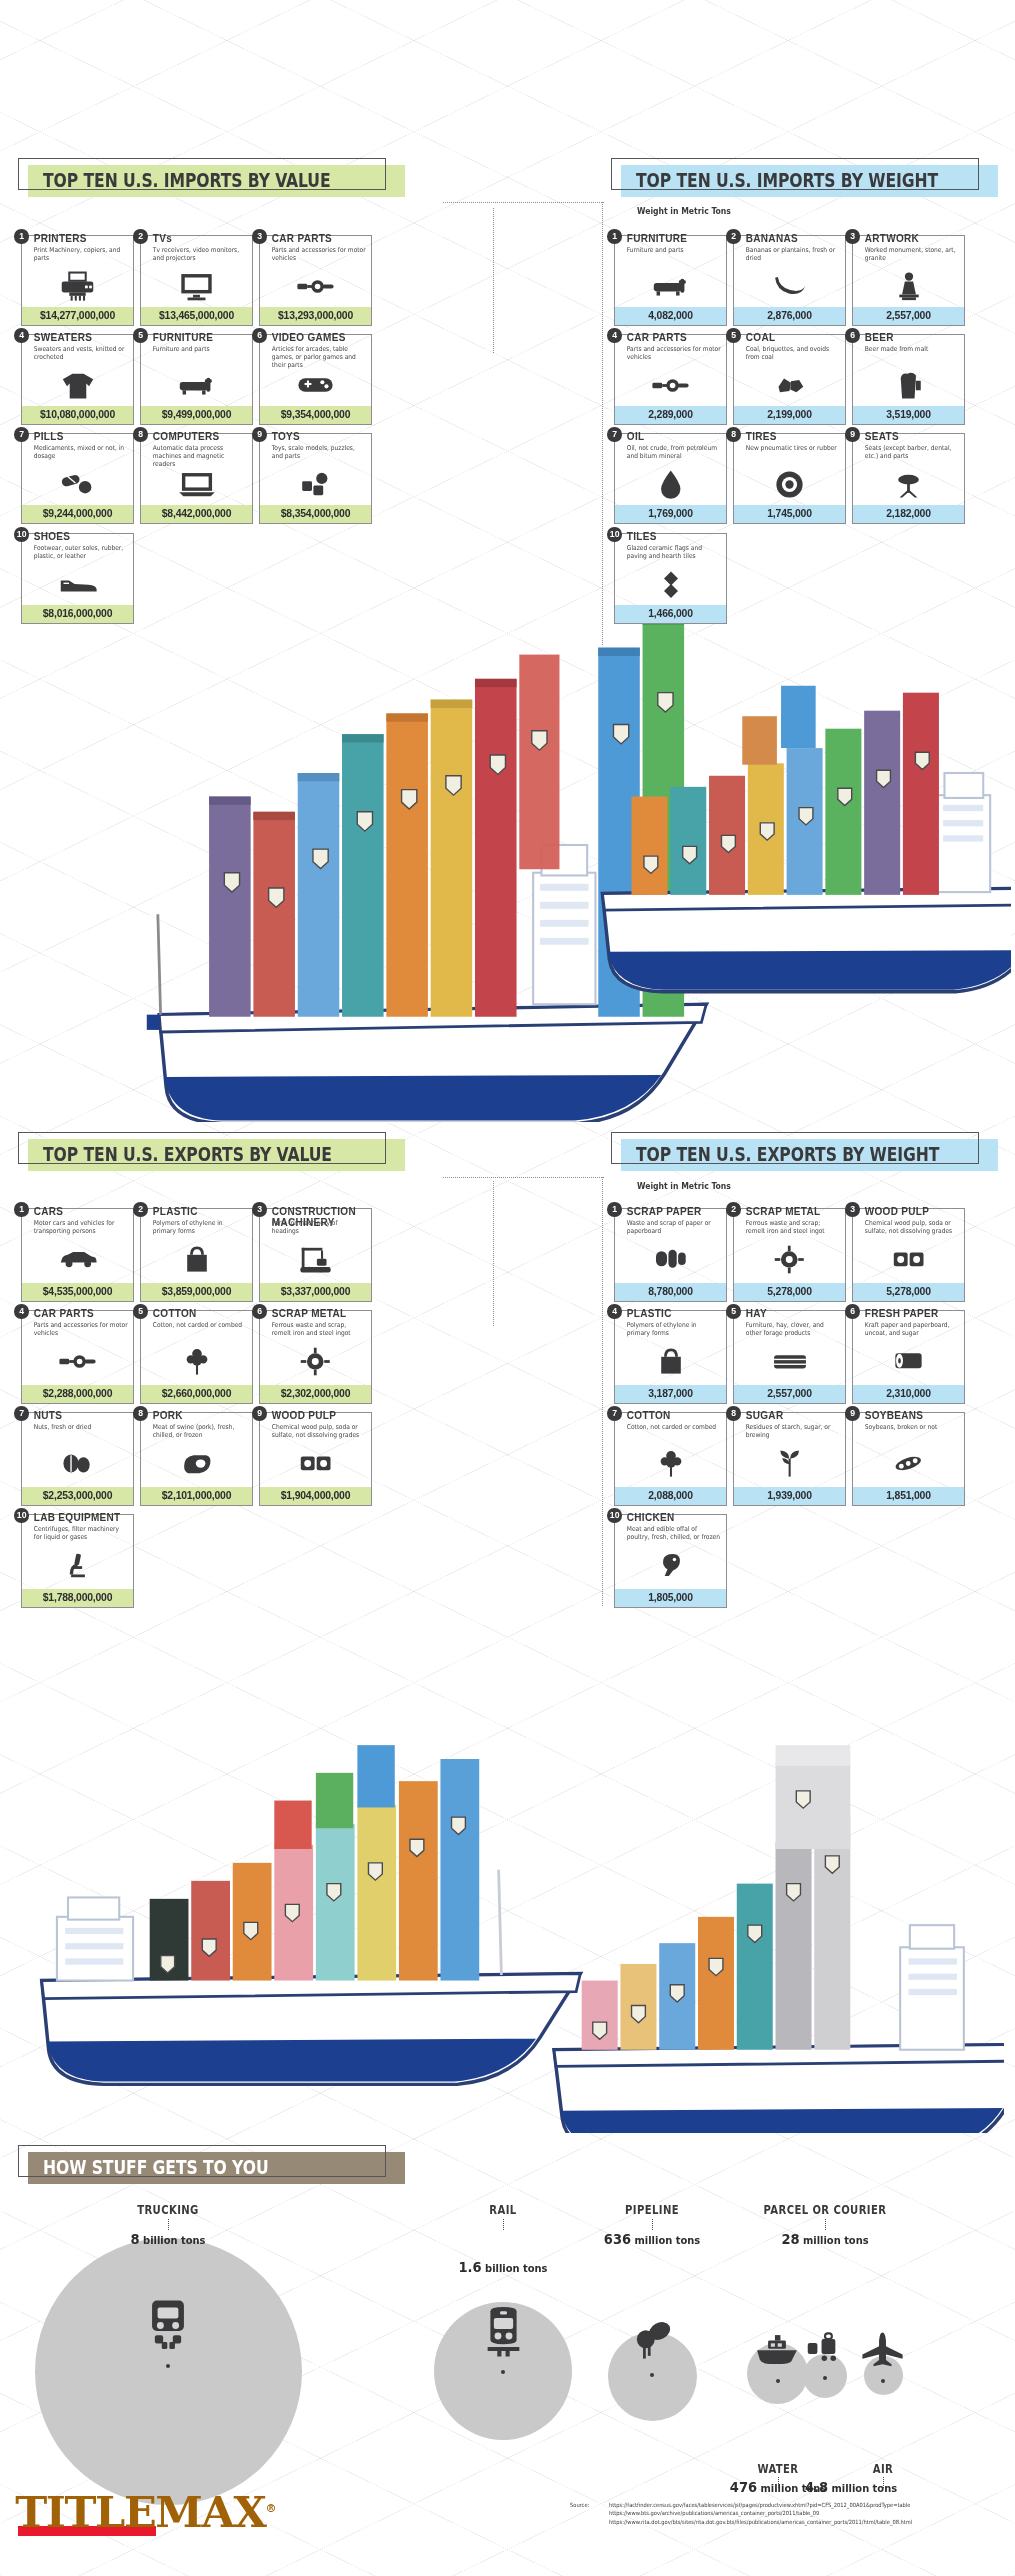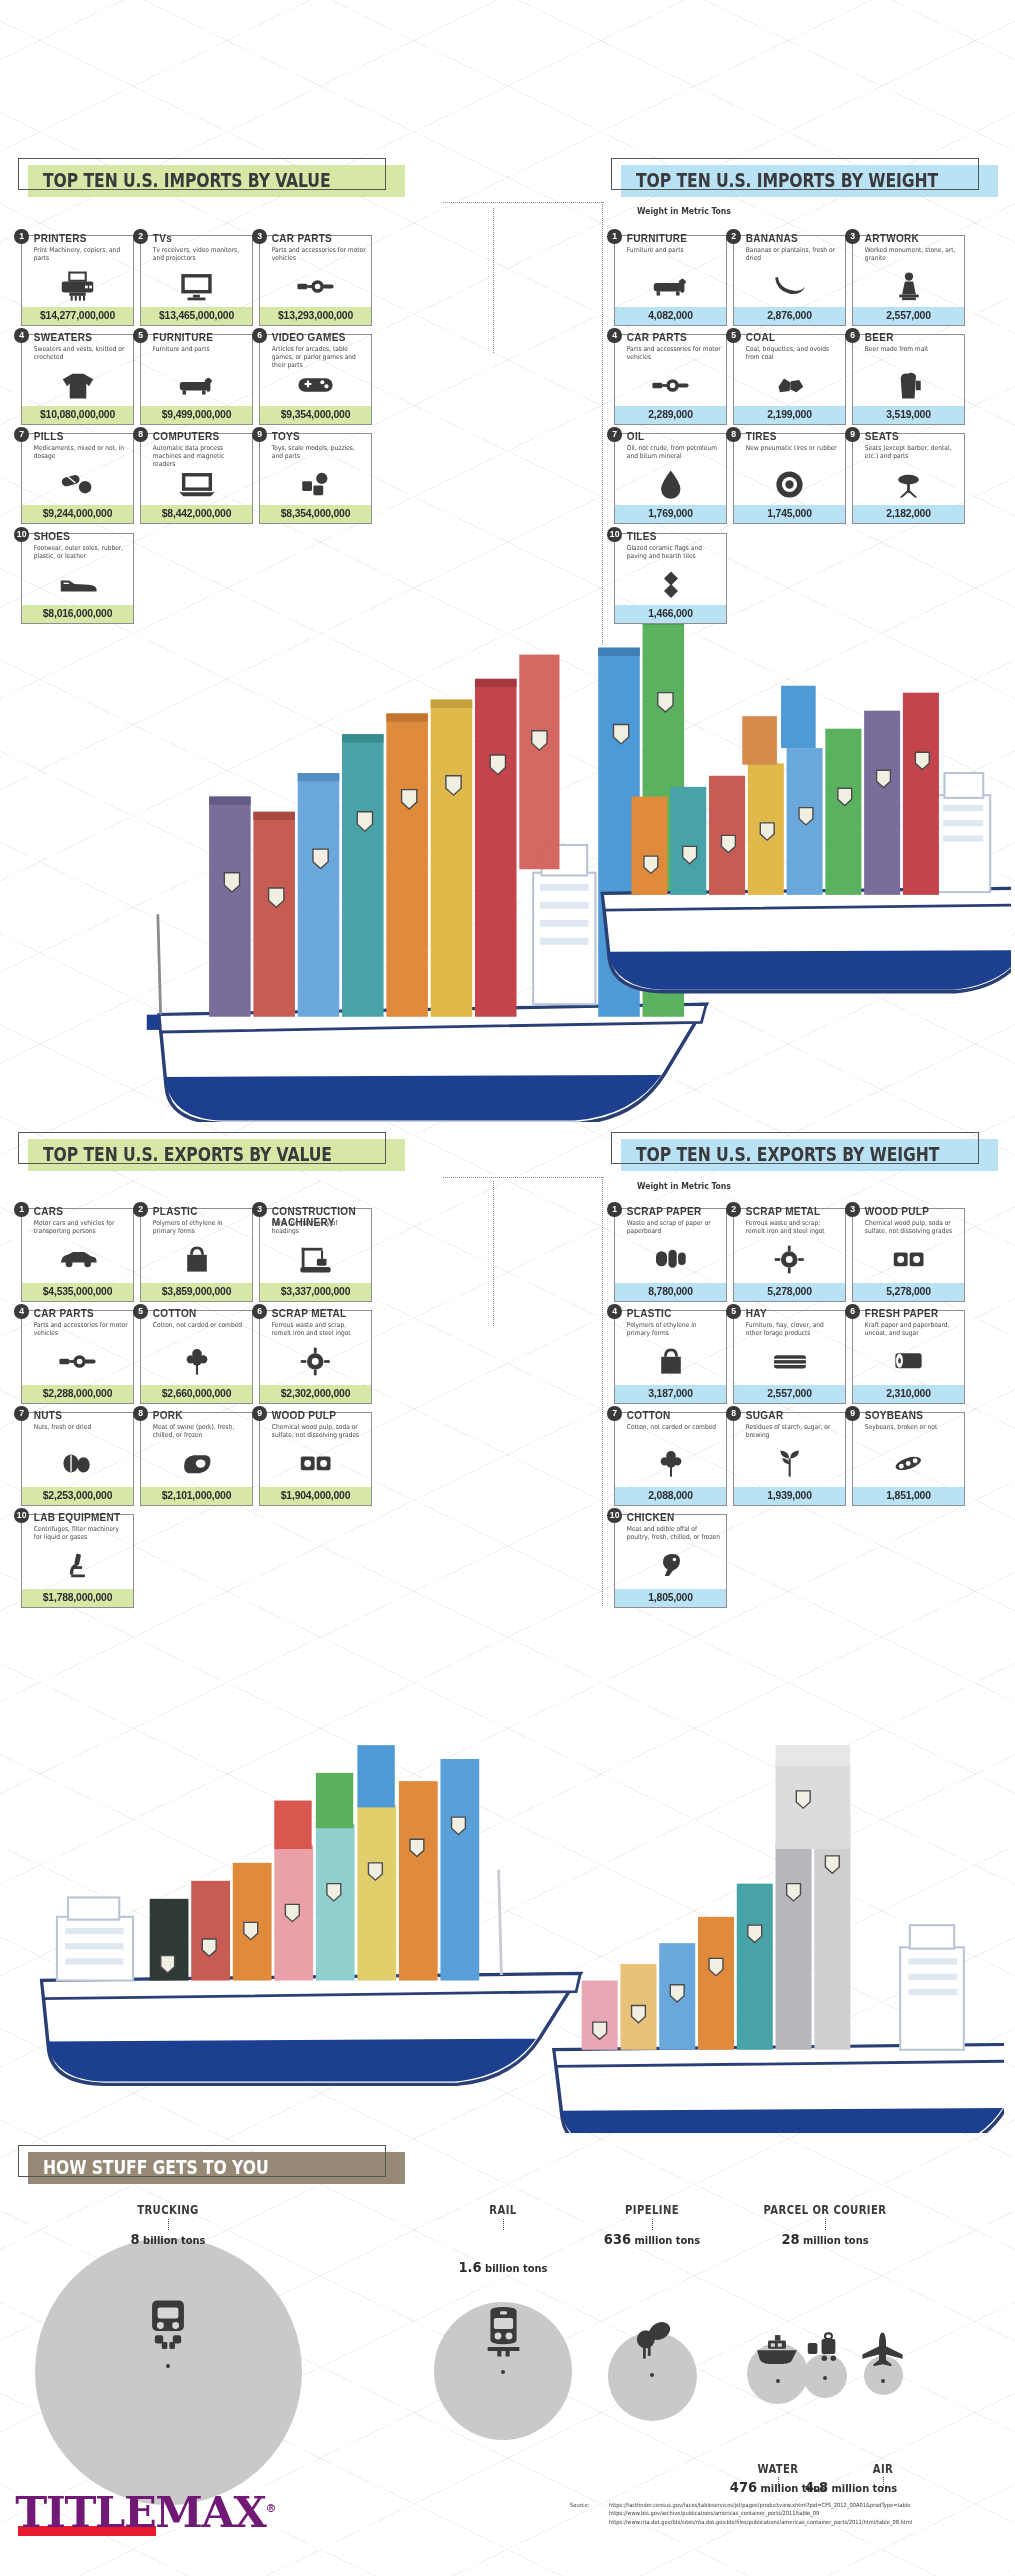--- a/index.html
+++ b/index.html
@@ -110,21 +110,21 @@
   }
   .tvalue b{ font-size:14.5px; }
   .ticon{position:absolute;color:#3a3a3c;}
   .tdash{position:absolute;border-left:1.4px dotted #4a4a4d;}
   .tdot{position:absolute;width:4.2px;height:4.2px;border-radius:50%;background:#3a3a3c;}
 
   
   .tm{position:absolute;left:15.2px;top:2487px;}
   .tm .word{
     font-family:"DejaVu Serif","Liberation Serif",serif; font-weight:bold;
-    font-size:43px; color:#701a75; letter-spacing:-1.4px; line-height:43px;
+    font-size:43px; color:#a16207; letter-spacing:-1.4px; line-height:43px;
   }
   .tm .bar{width:138px;height:9.7px;background:#e8192c;margin-top:-8.3px;margin-left:2.8px;}
   .src{
     position:absolute; left:609px; top:2501px; width:395px;
     font-family:"DejaVu Sans Condensed","Liberation Sans Narrow","Liberation Sans",sans-serif;
     font-size:5.7px; line-height:1.45; color:#3a3a3c;
   }
   .src .lbl{position:absolute;left:-39px;top:0;}
 </style>
 </head>

